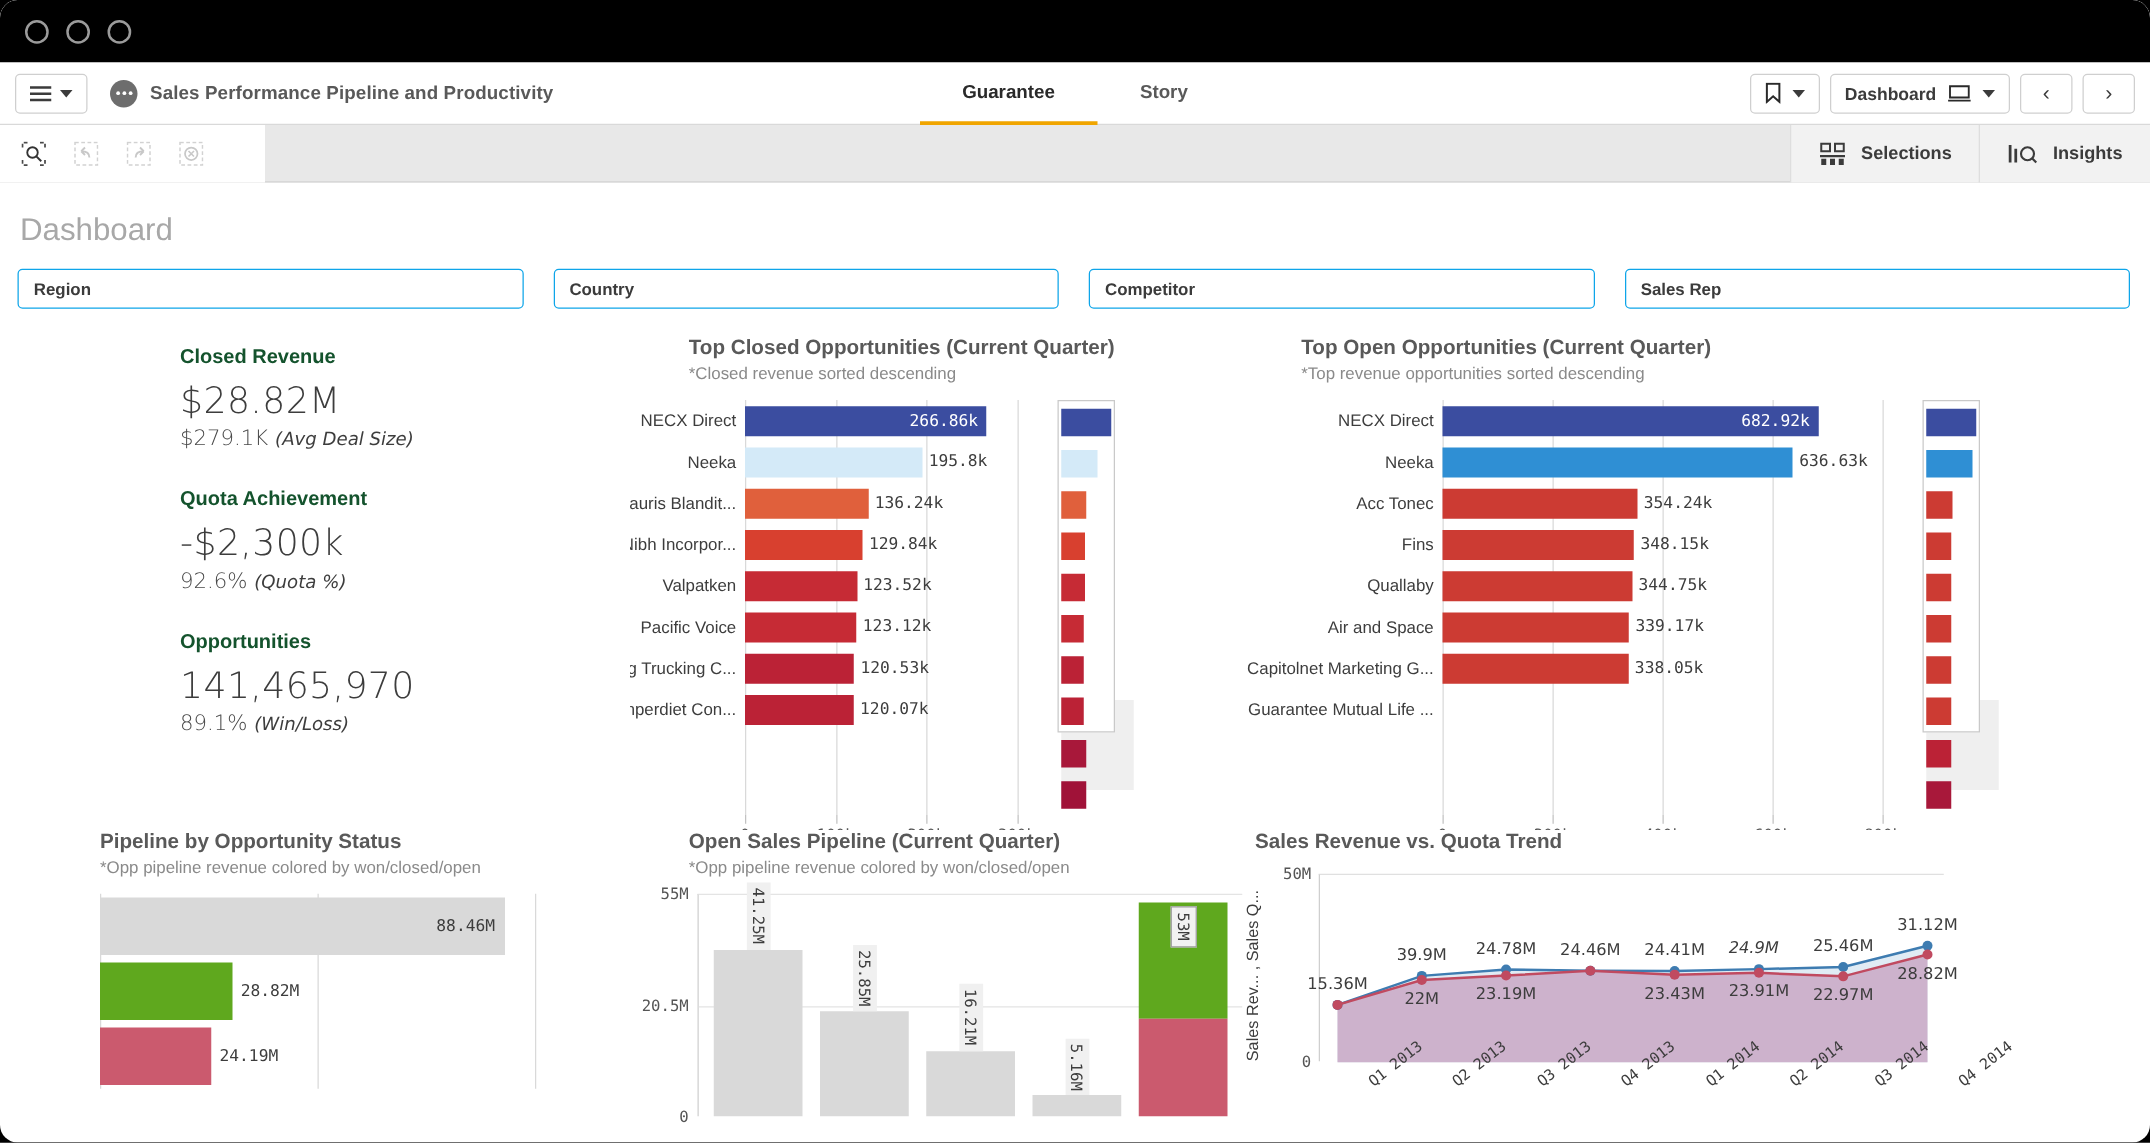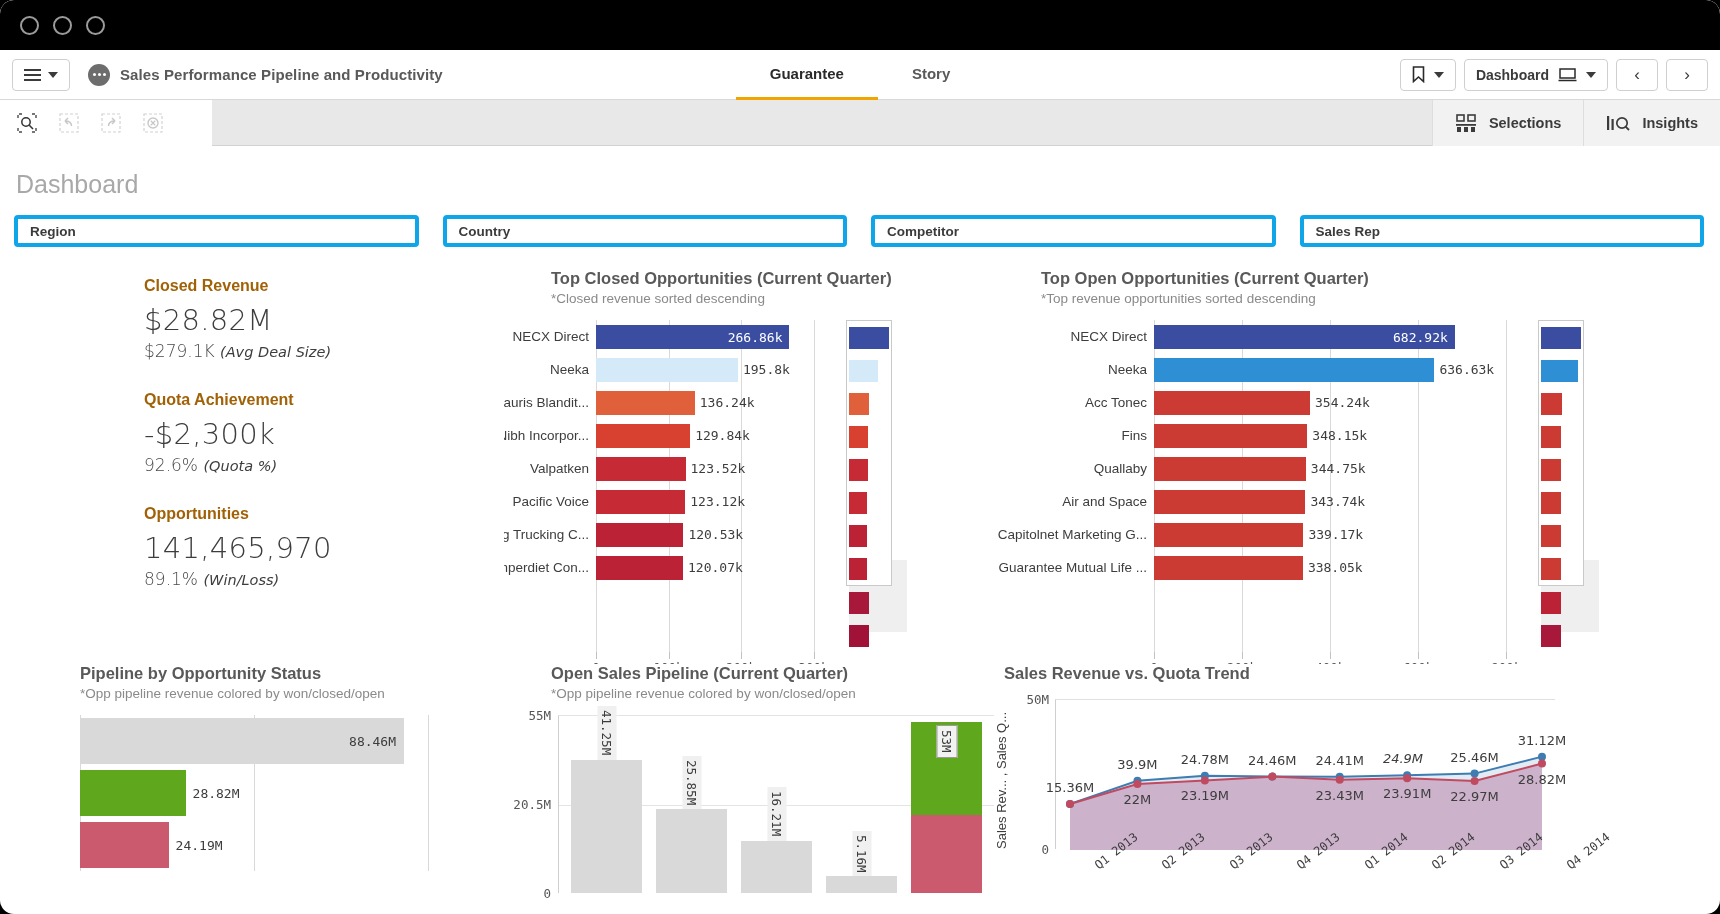--- a/index.html
+++ b/index.html
@@ -89,38 +89,38 @@
   .tool-sec {
     background: #f2f2f2; display: flex; align-items: center; gap: 12px;
     padding: 0 22px; border-left: 1px solid #dedede; cursor: pointer;
   }
   .tool-sec .lbl { font-size: 14.5px; font-weight: bold; color: #3b3b3b; }
   
   .sheet { position: relative; padding: 18px 14px 0 14px; height: calc(914px - 50px - 50px - 46px); }
   .sheet-title { font-size: 25px; color: #a8a8a8; font-weight: normal; padding: 6px 0 16px 2px; }
   .filters { display: flex; gap: 24px; padding: 0 2px 0 0; }
   .filterbox {
-    flex: 1; height: 32px; border: 4px solid #0ea5e9; border-radius: 4px;
+    flex: 1; height: 32px; border: 1px solid #0ea5e9; border-radius: 4px;
     background: #fff; display: flex; align-items: center; padding: 0 12px;
     font-size: 13.5px; font-weight: bold; color: #3b3b3b; cursor: pointer;
   }
   
   .grid {
     display: grid;
     grid-template-columns: 490px 490px 1fr;
     grid-template-rows: 395px auto;
     margin-top: 22px;
   }
   .cell { position: relative; overflow: hidden; }
   .ch-title { font-size: 16.5px; font-weight: bold; color: #595959; }
   .ch-sub { font-size: 13.5px; color: #8a8a8a; margin-top: 3px; }
   
   .kpi-wrap { padding-left: 130px; padding-top: 8px; }
   .kpi { margin-bottom: 30px; }
-  .kpi-label { font-size: 16px; font-weight: bold; color: #a16207; }
+  .kpi-label { font-size: 16px; font-weight: bold; color: #14532d; }
   .kpi-value { font-size: 29px; color: #3d3d3d; margin-top: 8px; letter-spacing: .3px; font-family:"DejaVu Sans", sans-serif; font-weight: 300;}
   .kpi-sub { font-size: 17px; color: #4a4a4a; margin-top: 4px; font-family:"DejaVu Sans", sans-serif; font-weight:300;}
   .kpi-sub em { font-style: italic; font-size: 14.5px; color: #3d3d3d; }
   
   .hb-head { padding-left: 8px; margin-left: 39px; }
   .hb-body { display: flex; margin-top: 14px; }
   .hb-labels { width: 92px; flex: 0 0 auto; }
   .hb-lab {
     height: 33px; display: flex; align-items: center; justify-content: flex-end;
     font-size: 13.5px; color: #3d3d3d; white-space: nowrap; padding-right: 7px;
@@ -467,24 +467,20 @@
                   <div class="hb-bar" style="width: 156.034px; background: rgb(204, 59, 51);"></div>
                   <span class="hb-val">354.24k</span>
                 </div>
                 <div class="hb-row">
                   <div class="hb-bar" style="width: 153.352px; background: rgb(204, 59, 51);"></div>
                   <span class="hb-val">348.15k</span>
                 </div>
                 <div class="hb-row">
                   <div class="hb-bar" style="width: 151.854px; background: rgb(204, 59, 51);"></div>
                   <span class="hb-val">344.75k</span>
-                </div>
-                <div class="hb-row">
-                  <div class="hb-bar" style="width: 151.409px; background: rgb(204, 59, 51);"></div>
-                  <span class="hb-val">343.74k</span>
                 </div>
                 <div class="hb-row">
                   <div class="hb-bar" style="width: 149.396px; background: rgb(204, 59, 51);"></div>
                   <span class="hb-val">339.17k</span>
                 </div>
                 <div class="hb-row">
                   <div class="hb-bar" style="width: 148.903px; background: rgb(204, 59, 51);"></div>
                   <span class="hb-val">338.05k</span>
                 </div>
               </div>

